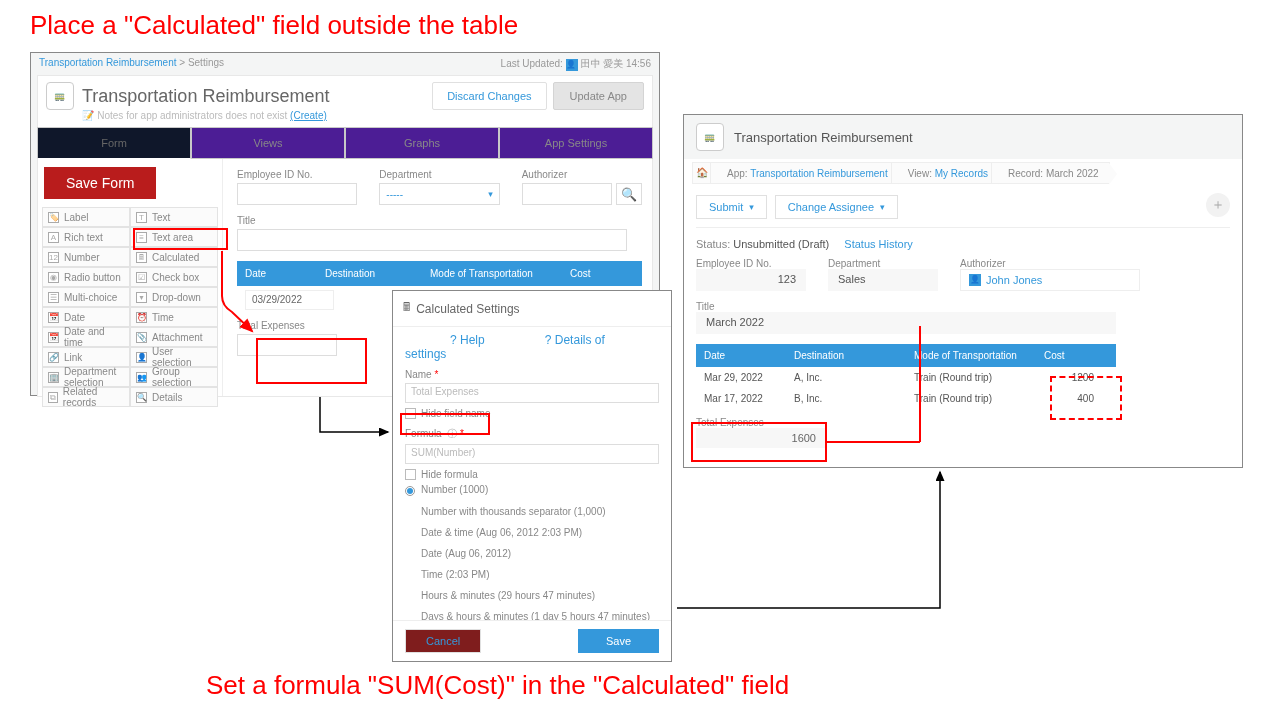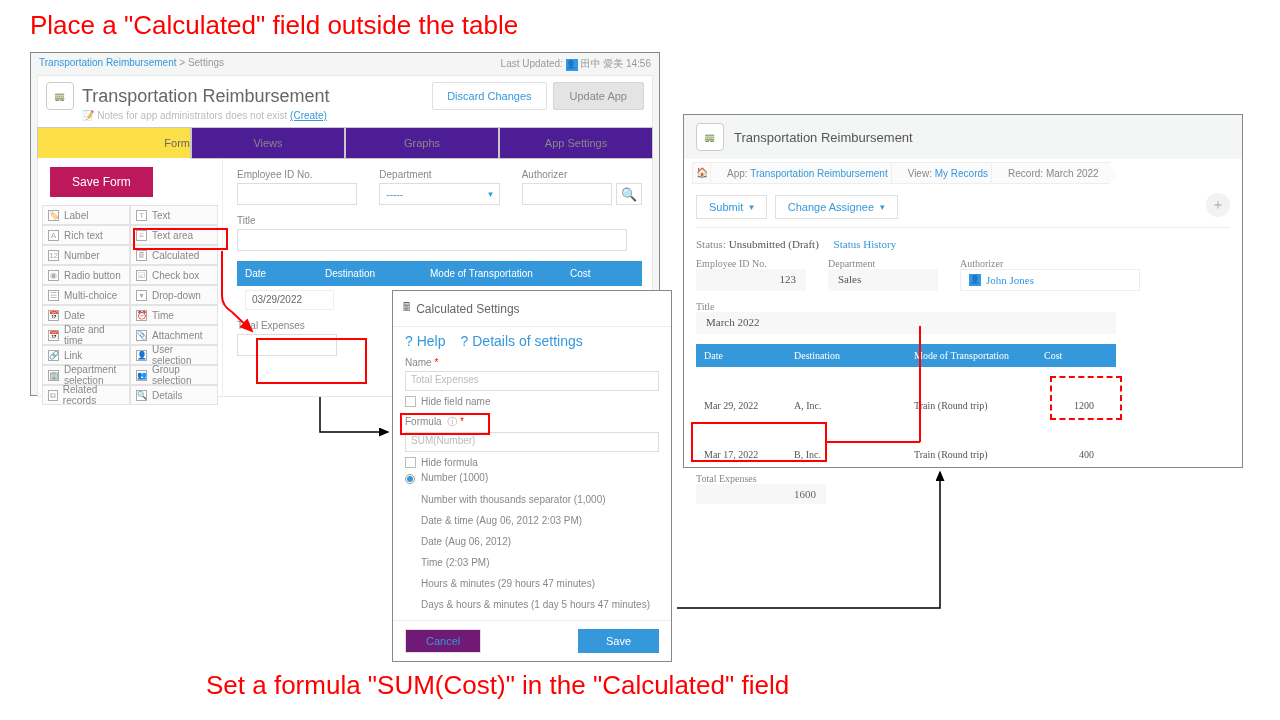--- a/index.html
+++ b/index.html
@@ -43,24 +43,24 @@
   #p1 .bc a { color: #3498db; text-decoration: none; }
   #p1 .hdr { background: #fff; margin: 0 6px; padding: 6px 8px; position: relative; border:1px solid #e8e8e8; border-bottom:none;}
   #p1 .hdr .ttl { font-size: 18px; color: #666; display:flex; align-items:center; gap:8px; }
   #p1 .hdr .sub { font-size: 10px; color: #bbb; margin-left: 36px; }
   #p1 .hdr .sub a { color: #3498db; }
   #p1 .hdr .btns { position:absolute; right:8px; top:6px; display:flex; gap:6px }
   #p1 .btn-d { background:#fff; color:#3498db; border:1px solid #e0e0e0; padding:7px 14px; border-radius:2px; font-size:11px; }
   #p1 .btn-u { background:#e4e4e4; color:#888; border:1px solid #d4d4d4; padding:7px 16px; border-radius:2px; font-size:11px; }
   #p1 .tabs { display:flex; margin: 0 6px; }
   #p1 .tab { flex:1; text-align:center; padding:9px 0; background:#4c1d95; color:#888; font-size:11px; border:1px solid #c8c8c8; }
-  #p1 .tab.active { background:#fde047; color:#666; border-bottom-color:#fff;text-align:right; }
+  #p1 .tab.active { background:#0f172a; color:#666; border-bottom-color:#fff; }
   #p1 .canvas { margin:0 6px; background:#fff; border:1px solid #e8e8e8; border-top:none; height:238px; position:relative; display:flex; }
   #p1 .side { width:196px; background:#fff; border-right:1px solid #eee; padding:6px 4px; }
-  #p1 .save { background:#be185d; color:#fff; border:none; padding:8px 22px; font-size:12px; margin:2px 8px 8px; }
+  #p1 .save { background:#b91c1c; color:#fff; border:none; padding:8px 22px; font-size:14px; margin:2px 2px 8px; }
   #p1 .palette { display:grid; grid-template-columns: 1fr 1fr; gap:0; }
   #p1 .pitem { display:flex; align-items:center; gap:5px; border:1px solid #e3e3e3; padding:3px 5px; font-size:10px; color:#888; background:#fbfbfb; height:20px; }
   #p1 .pitem .ic { width:11px; height:11px; border:1px solid #aaa; display:inline-block; font-size:8px; line-height:9px; text-align:center; color:#aaa; background:#fff; }
   #p1 .formarea { flex:1; padding:10px 10px 0 14px; position:relative; }
   #p1 .fa-row { display:flex; gap:22px; margin-bottom:10px; }
   #p1 .fa-col { flex:1; }
   #p1 .fa-col .lab { font-size:10px; color:#888; margin-bottom:3px; }
   #p1 .fa-col .inp { border:1px solid #ddd; height:22px; background:#fff; }
   #p1 .fa-col .sel { border:1px solid #ddd; height:22px; background:#fff; display:flex; align-items:center; justify-content:space-between; padding:0 6px; color:#3498db; font-size:10px; }
   #p1 .searchbtn { width:26px; height:22px; border:1px solid #ddd; background:#fff; display:flex; align-items:center; justify-content:center; color:#999; font-size:13px; }
@@ -75,62 +75,62 @@
   #p1 .trow .cell { border:1px solid #eee; height:20px; padding:3px 6px; }
   #p1 .trow > div:nth-child(1){width:89px}
   #p1 .tot { margin-top:6px; }
   #p1 .tot .lab{ font-size:10px; color:#888; }
   #p1 .tot .box { border:1px solid #ddd; height:22px; width:100px; margin-top:3px; }
 
   
   #p2 { left:392px; top:290px; width:280px; height:372px; background:#fff; border-color:#888; }
   #p2 .dh { border-bottom:1px solid #eee; padding:7px 10px; font-size:12px; display:flex; align-items:center; gap:6px; color:#666; }
   #p2 .body { padding:6px 12px; height:295px; overflow:hidden; position:relative; }
-  #p2 .help a { color:#3498db; font-size:14px; margin-right:12px; text-decoration:none; }
+  #p2 .help a { color:#3498db; font-size:12px; margin-right:12px; text-decoration:none;margin-left:45px; }
   #p2 .flab { font-size:10px; color:#888; margin-top:8px; }
   #p2 .req { color:#f00; }
   #p2 .inp { border:1px solid #ddd; height:20px; width:100%; padding:2px 5px; font-size:10px; color:#bbb; margin-top:3px; }
   #p2 .chk { display:flex; align-items:center; gap:5px; font-size:10px; color:#888; margin-top:5px; }
   #p2 .chkbox { width:11px; height:11px; border:1px solid #bbb; background:#fff; }
   #p2 .rad { display:flex; gap:6px; font-size:10px; color:#888; margin-top:4px; align-items:start; }
   #p2 .radbtn { width:10px; height:10px; border:1px solid #999; border-radius:50%; margin-top:2px; flex:none; position:relative; }
   #p2 .radbtn.sel:after{ content:""; position:absolute; inset:1px; border-radius:50%; background:#3498db; }
   #p2 .sub { font-size:10px; color:#888; margin-left:16px; margin-top:10px; }
   #p2 .cut { font-size:10px; color:#888; margin-top:6px; border-top:1px solid #eee; padding-top:4px; width:100%; white-space:nowrap; overflow:hidden; text-overflow:clip;}
   #p2 .foot { position:absolute; bottom:0; left:0; right:0; border-top:1px solid #eee; padding:8px 12px; display:flex; justify-content:space-between; background:#fff; }
-  #p2 .cancel { color:#3498db; border:1px solid #e0e0e0; background:#701a75; padding:4px 20px; font-size:11px; }
+  #p2 .cancel { color:#3498db; border:1px solid #e0e0e0; background:#7f1d1d; padding:4px 20px; font-size:11px; }
   #p2 .savebtn { color:#fff; background:#3498db; border:none; padding:6px 28px; font-size:11px; }
 
   
   #p3 { left:683px; top:114px; width:560px; height:354px; background:#fff; border-color:#888; }
   #p3 .hdr3 { background:#f4f5f5; padding:8px 12px; display:flex; align-items:center; gap:10px; font-size:13px; color:#555; }
   #p3 .bc3 { display:flex; align-items:center; gap:0; padding:6px 8px; font-size:10px; color:#888; background:#fff; overflow:hidden; height:28px; }
   #p3 .crumb { padding:0 10px 0 16px; height:22px; line-height:22px; background:#fbfbfb; position:relative; border:1px solid #eee; margin-left:-8px; }
   #p3 .crumb:first-child { margin-left:0; padding-left:8px; }
   #p3 .crumb a { color:#3498db; text-decoration:none; }
   #p3 .crumb:after { content:""; position:absolute; right:-8px; top:0; border-left:8px solid #fbfbfb; border-top:11px solid transparent; border-bottom:11px solid transparent; }
   #p3 .home { width:22px; height:22px; border:1px solid #eee; background:#fbfbfb; text-align:center; line-height:20px; color:#888; margin-right:4px; }
   #p3 .actions { display:flex; align-items:center; gap:8px; padding:8px 12px; position:relative; }
   #p3 .abtn { border:1px solid #e0e0e0; background:#fff; color:#3498db; padding:5px 12px; font-size:11px; display:flex; align-items:center; gap:6px; }
   #p3 .plus { position:absolute; right:12px; top:6px; width:24px; height:24px; border-radius:50%; background:#f2f2f2; color:#aaa; text-align:center; line-height:22px; font-size:14px; }
-  #p3 .content { border-top:1px solid #eee; margin:0 12px; padding:10px 0;font-family:Liberation Serif, serif; }
+  #p3 .content { border-top:1px solid #eee; margin:0 12px; padding:10px 0; }
   #p3 .status { font-size:11px; color:#888; margin-bottom:8px; }
   #p3 .status b { color:#555; font-weight:normal; }
   #p3 .status a { color:#3498db; margin-left:12px; text-decoration:none; }
   #p3 .fields { display:flex; gap:22px; margin-bottom:10px; }
   #p3 .fld { }
   #p3 .fld .lab { font-size:10px; color:#888; }
   #p3 .fld .val { background:#f7f7f7; padding:4px 10px; font-size:11px; color:#555; min-width:110px; height:22px; border:none; }
   #p3 .auth { display:flex; align-items:center; gap:5px; color:#3498db; border:1px solid #eee; padding:3px 8px; font-size:11px; min-width:180px; height:22px; }
   #p3 .tblhdr { background:#3498db; color:#fff; display:flex; font-size:10px; padding:6px 8px; }
   #p3 .tblhdr > div:nth-child(1){width:90px}
   #p3 .tblhdr > div:nth-child(2){width:120px}
   #p3 .tblhdr > div:nth-child(3){width:130px}
   #p3 .tblhdr > div:nth-child(4){flex:1; text-align:left}
-  #p3 .tblrow { display:flex; font-size:10px; padding:5px 8px; color:#555;margin-top:28px; }
+  #p3 .tblrow { display:flex; font-size:10px; padding:5px 8px; color:#555; }
   #p3 .tblrow > div:nth-child(1){width:90px}
   #p3 .tblrow > div:nth-child(2){width:120px}
   #p3 .tblrow > div:nth-child(3){width:130px}
   #p3 .tblrow > div:nth-child(4){flex:1; text-align:right; padding-right:14px;}
   #p3 .totbox { margin-top:8px; width:130px; }
   #p3 .totbox .lab { font-size:10px; color:#888; }
   #p3 .totbox .val { background:#f7f7f7; padding:4px 10px; font-size:11px; text-align:right; }
 
   .appicon { width:28px; height:28px; border:1px solid #ccc; border-radius:4px; background: linear-gradient(#fff,#fff); display:inline-flex; align-items:center; justify-content:center; font-size:9px; color:#7a7; flex:none; }
   .caret { font-size:9px; color:#3498db; }

